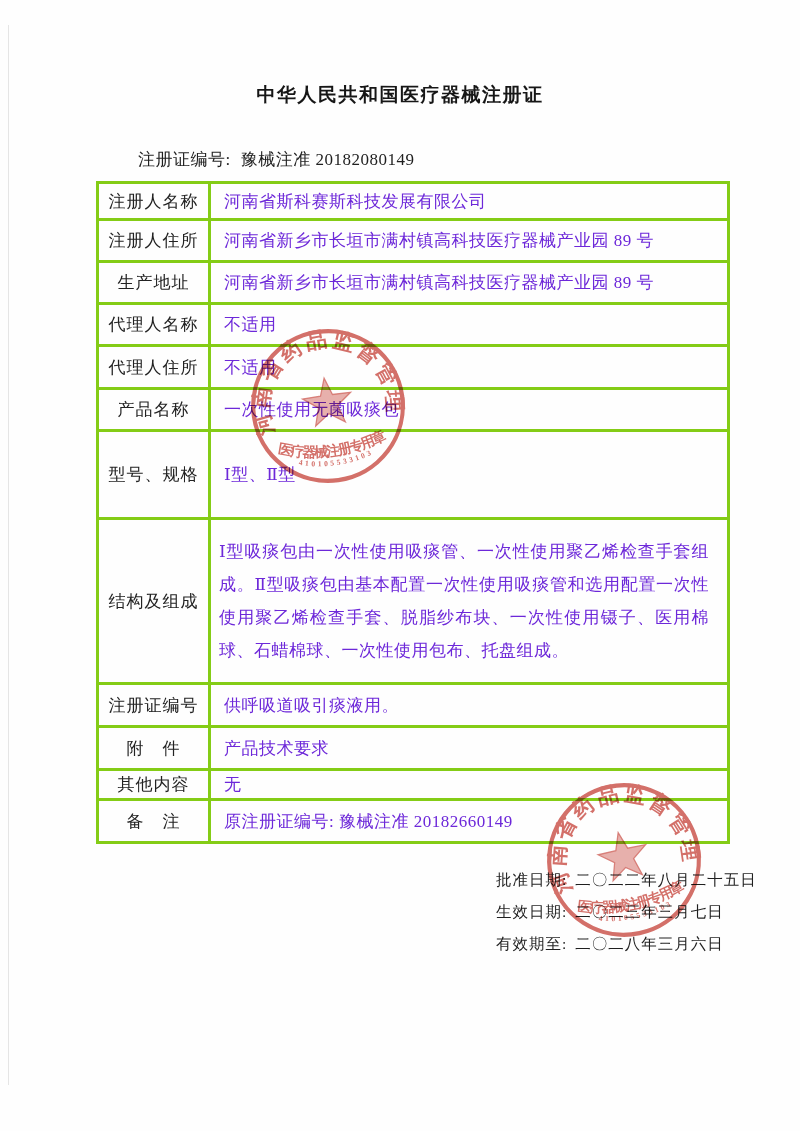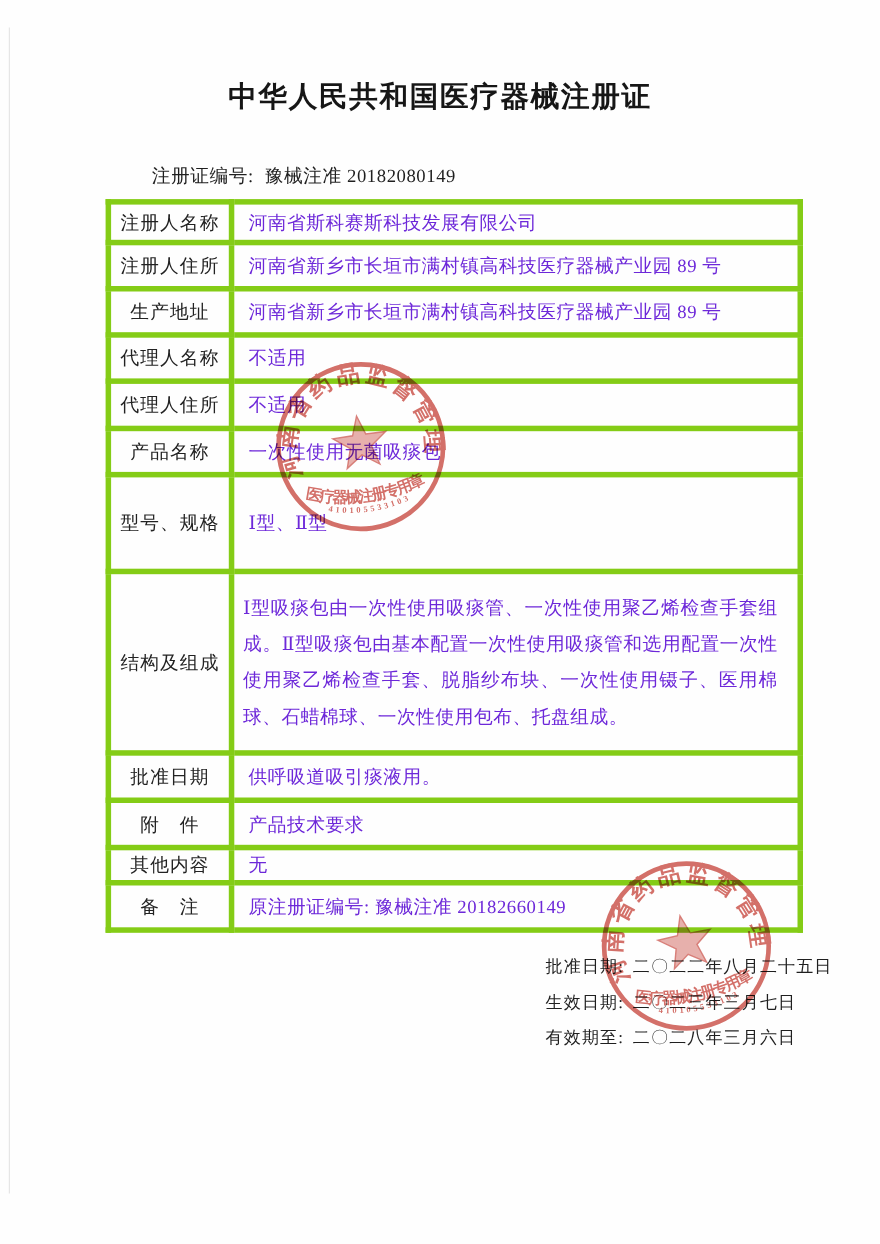--- a/index.html
+++ b/index.html
@@ -6,33 +6,33 @@
   html,body { width:800px; height:1131px; background:#f2f2f2; }
   .page {
     position:relative; width:800px; height:1131px; background:#fefefe;
     font-family:"Liberation Serif","DejaVu Serif",serif; color:#1f1f1f; overflow:hidden;
   }
   .scan-edge {
     position:absolute; left:8px; top:25px; width:1px; height:1060px;
     background:#cfcfcf; opacity:.55;
   }
   .title {
-    position:absolute; top:70px; left:0; width:100%;
-    text-align:center; font-size:26px; font-weight:bold; letter-spacing:1.5px;
+    position:absolute; top:82px; left:0; width:100%;
+    text-align:center; font-size:19px; font-weight:bold; letter-spacing:1.5px;
     color:#161616;
   }
   .cert-line {
     position:absolute; top:148px; left:138px; font-size:17px; letter-spacing:.5px;
   }
   .cert-line .lbl { margin-right:10px; }
   table.cert {
     position:absolute; left:96px; top:181px; width:634px;
     border-collapse:collapse; table-layout:fixed; font-size:17px;
   }
-  table.cert td { border:5px solid #84cc16; vertical-align:middle; }
+  table.cert td { border:3px solid #84cc16; vertical-align:middle; }
   td.lblcell {
     width:112px; text-align:center; padding:0 4px; letter-spacing:1px; color:#222;
   }
   td.valcell { padding:2px 10px 2px 13px; letter-spacing:.5px; color:#6d28d9; }
   tr.r1 td{height:37px} tr.r2 td{height:42px} tr.r3 td{height:42px}
   tr.r4 td{height:42px} tr.r5 td{height:43px} tr.r6 td{height:42px}
   tr.r7 td{height:88px} tr.r8 td{height:165px}
   tr.r9 td{height:43px} tr.r10 td{height:43px} tr.r11 td{height:26px} tr.r12 td{height:43px}
   tr.r8 td.valcell { line-height:33px; text-align:justify; padding:8px 18px 8px 8px; }
   .footer-left { position:absolute; left:100px; top:866px; font-size:15.5px; letter-spacing:1px; }
@@ -91,21 +91,21 @@
       </tr>
       <tr class="r7">
         <td class="lblcell">型号、规格</td>
         <td class="valcell">Ⅰ型、Ⅱ型</td>
       </tr>
       <tr class="r8">
         <td class="lblcell">结构及组成</td>
         <td class="valcell">Ⅰ型吸痰包由一次性使用吸痰管、一次性使用聚乙烯检查手套组成。Ⅱ型吸痰包由基本配置一次性使用吸痰管和选用配置一次性使用聚乙烯检查手套、脱脂纱布块、一次性使用镊子、医用棉球、石蜡棉球、一次性使用包布、托盘组成。</td>
       </tr>
       <tr class="r9">
-        <td class="lblcell">批准日期</td>
+        <td class="lblcell">注册证编号</td>
         <td class="valcell">供呼吸道吸引痰液用。</td>
       </tr>
       <tr class="r10">
         <td class="lblcell">附　件</td>
         <td class="valcell">产品技术要求</td>
       </tr>
       <tr class="r11">
         <td class="lblcell">其他内容</td>
         <td class="valcell">无</td>
       </tr>

